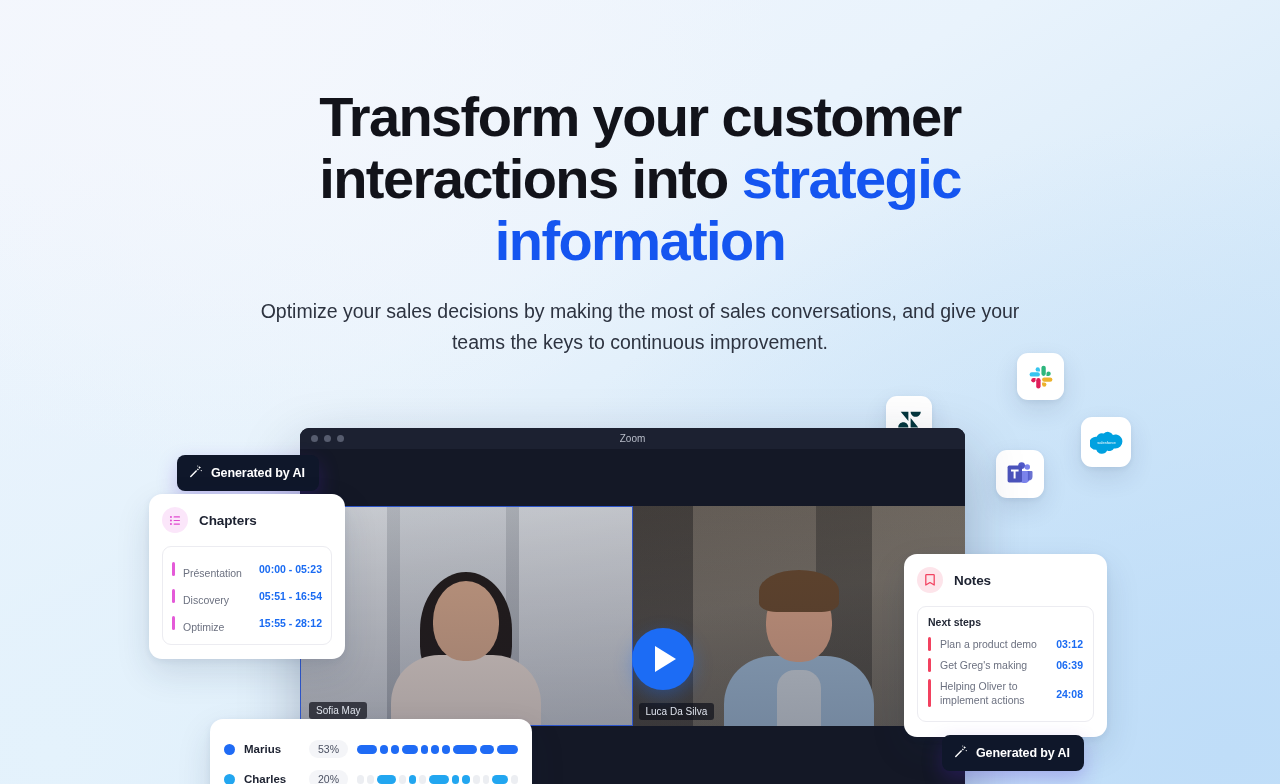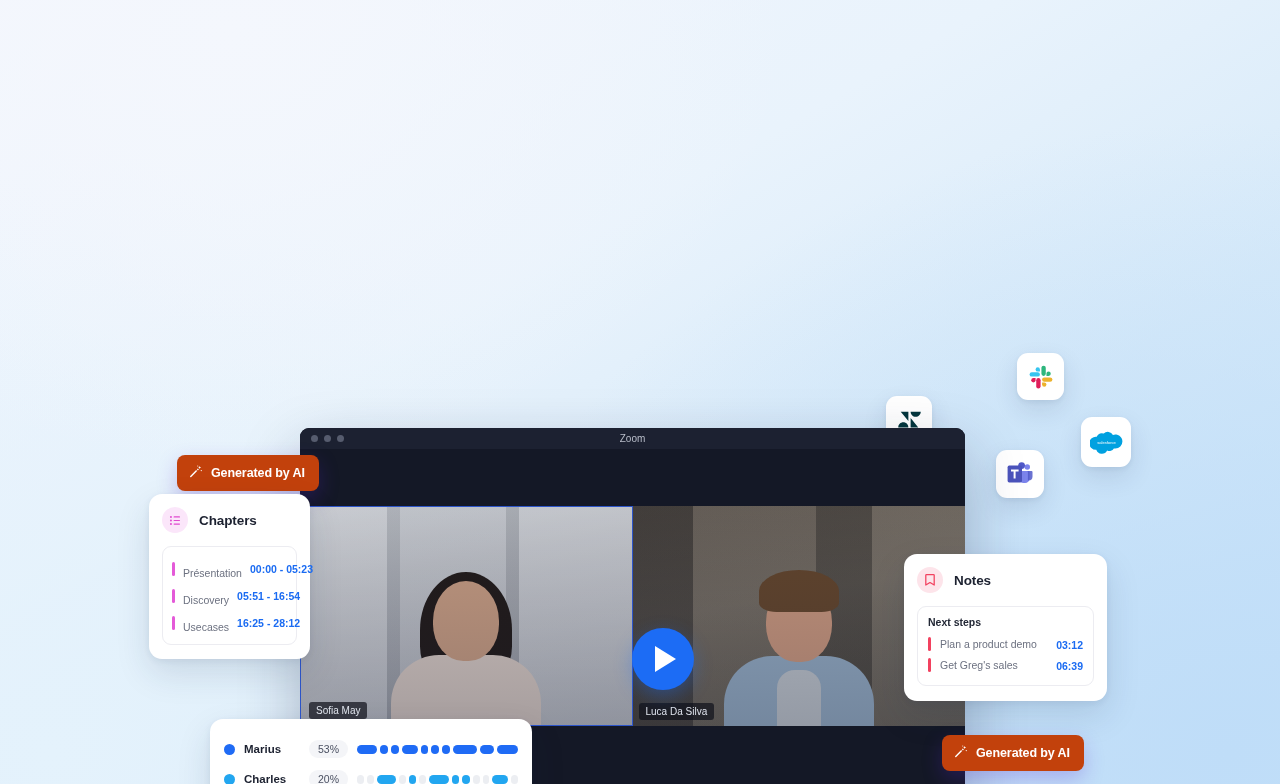--- a/index.html
+++ b/index.html
@@ -108,54 +108,54 @@
   }
   .card-head { display: flex; align-items: center; gap: 11px; }
   .card-icon {
     width: 26px; height: 26px; border-radius: 50%;
     display: flex; align-items: center; justify-content: center; flex: 0 0 auto;
   }
   .card-title { font-size: 13.5px; font-weight: 700; color: #1c2130; letter-spacing: -.1px; }
   .inner-box { border: 1px solid #ececf1; border-radius: 9px; }
 
   
-  #chapters-card { left: 149px; top: 494px; width: 161px; padding: 13px 13px 14px; }
+  #chapters-card { left: 149px; top: 494px; width: 196px; padding: 13px 13px 14px; }
   #chapters-card .card-icon { background: #fbe6fa; }
   #chapters-card .inner-box { margin-top: 13px; padding: 8px 9px; }
   .ch-row { display: flex; align-items: center; gap: 8px; padding: 3px 0; }
   .ch-bar { width: 3px; height: 14px; border-radius: 2px; background: #e45ad8; flex: 0 0 auto; }
   .ch-label { font-size: 10.5px; color: #6c7180; flex: 1; white-space: nowrap; margin-top: 9px; }
   .ch-time { font-size: 10.5px; font-weight: 700; color: #1a6bf2; white-space: nowrap; }
 
   
   #notes-card { left: 904px; top: 554px; width: 203px; padding: 13px 13px 15px; }
   #notes-card .card-icon { background: #fde4ea; }
   #notes-card .inner-box { margin-top: 13px; padding: 9px 10px 10px; }
   .notes-sub { font-size: 10.5px; font-weight: 700; color: #232836; margin-bottom: 5px; }
-  .nt-row { display: flex; align-items: flex-end; gap: 9px; padding: 3.5px 0; }
+  .nt-row { display: flex; align-items: center; gap: 9px; padding: 3.5px 0; }
   .nt-bar { width: 3px; border-radius: 2px; background: #f2415f; flex: 0 0 auto; align-self: stretch; min-height: 14px; }
   .nt-label { font-size: 10.5px; color: #6c7180; line-height: 1.35; flex: 1; }
   .nt-time { font-size: 10.5px; font-weight: 700; color: #1a6bf2; white-space: nowrap; padding-top: 1px; }
 
   
   #talktime-card { left: 210px; top: 719px; width: 322px; padding: 15px 14px 16px; border-radius: 13px; }
   .tt-row { display: flex; align-items: center; gap: 9px; padding: 6px 0; }
   .tt-dot { width: 11px; height: 11px; border-radius: 50%; flex: 0 0 auto; }
   .tt-name { font-size: 11.5px; font-weight: 700; color: #1c2130; width: 56px; }
   .tt-pct {
     font-size: 10.5px; color: #4b5162; background: #f4f5f8;
     border-radius: 20px; padding: 3px 9px; min-width: 34px; text-align: center;
   }
   .tt-track { flex: 1; display: flex; align-items: center; gap: 3px; height: 9px; }
   .tt-seg { height: 9px; border-radius: 5px; }
 
   
   .ai-badge {
     position: absolute; display: inline-flex; align-items: center; gap: 8px;
-    background: #c2410c; color: #fff; border: none; cursor: pointer;
+    background: #0f172a; color: #fff; border: none; cursor: pointer;
     border-radius: 8px; padding: 9px 14px 9px 11px;
     font-size: 12.5px; font-weight: 700; letter-spacing: -.1px;
     box-shadow: 0 8px 20px rgba(90,40,210,.26);
   }
   #ai-badge-top { left: 177px; top: 455px; }
   #ai-badge-bottom { left: 942px; top: 735px; }
 
   
   .logo-chip {
     position: absolute; background: #fff; border-radius: 11px;
@@ -165,20 +165,24 @@
   #logo-slack    { left: 1017px; top: 353px; width: 47px; height: 47px; }
   #logo-zendesk  { left: 886px;  top: 396px; width: 46px; height: 46px; }
   #logo-teams    { left: 996px;  top: 450px; width: 48px; height: 48px; }
   #logo-salesforce { left: 1081px; top: 417px; width: 50px; height: 50px; }
 </style>
 </head>
 <body>
 
 <div class="stage">
 
+  <div class="hero-text">
+    <h1 class="headline"><span>Transform your customer interactions into </span><span class="accent">strategic information</span></h1>
+    <p class="subhead">Optimize your sales decisions by making the most of sales conversations, and give your teams the keys to continuous improvement.</p>
+  </div>
 
   <div class="logo-chip" id="logo-slack">
     <svg width="26" height="26" viewBox="0 0 24 24" aria-hidden="true">
       <path fill="#36c5f0" d="M9 3a2 2 0 1 0 0 4h2V5a2 2 0 0 0-2-2z"></path>
       <path fill="#36c5f0" d="M9 8H3.5a2 2 0 1 0 0 4H9a2 2 0 1 0 0-4z" transform="translate(0 -0.4)"></path>
       <path fill="#2eb67d" d="M21 9a2 2 0 1 0-4 0v2h2a2 2 0 0 0 2-2z"></path>
       <path fill="#2eb67d" d="M16 9V3.5a2 2 0 1 0-4 0V9a2 2 0 1 0 4 0z" transform="translate(0.4 0)"></path>
       <path fill="#ecb22e" d="M15 21a2 2 0 1 0 0-4h-2v2a2 2 0 0 0 2 2z"></path>
       <path fill="#ecb22e" d="M15 16h5.5a2 2 0 1 0 0-4H15a2 2 0 1 0 0 4z" transform="translate(0 0.4)"></path>
       <path fill="#e01e5a" d="M3 15a2 2 0 1 0 4 0v-2H5a2 2 0 0 0-2 2z"></path>
@@ -290,22 +294,22 @@
         <span class="ch-label">Présentation</span>
         <span class="ch-time">00:00 - 05:23</span>
       </div>
       <div class="ch-row">
         <span class="ch-bar"></span>
         <span class="ch-label">Discovery</span>
         <span class="ch-time">05:51 - 16:54</span>
       </div>
       <div class="ch-row">
         <span class="ch-bar"></span>
-        <span class="ch-label">Usecases</span>
-        <span class="ch-time">16:25 - 28:12</span>
+        <span class="ch-label">Optimize</span>
+        <span class="ch-time">15:55 - 28:12</span>
       </div>
     </div>
   </div>
 
   <div class="card" id="notes-card">
     <div class="card-head">
       <span class="card-icon">
         <svg width="12" height="14" viewBox="0 0 16 20" aria-hidden="true">
           <path d="M3 2.2h10a1 1 0 0 1 1 1v14l-6-3.6-6 3.6v-14a1 1 0 0 1 1-1z" fill="none" stroke="#f2415f" stroke-width="1.8" stroke-linejoin="round"></path>
         </svg>
@@ -314,22 +318,27 @@
     </div>
     <div class="inner-box">
       <div class="notes-sub">Next steps</div>
       <div class="nt-row">
         <span class="nt-bar"></span>
         <span class="nt-label">Plan a product demo</span>
         <span class="nt-time">03:12</span>
       </div>
       <div class="nt-row">
         <span class="nt-bar"></span>
-        <span class="nt-label">Get Greg's sales</span>
+        <span class="nt-label">Get Greg's making</span>
         <span class="nt-time">06:39</span>
+      </div>
+      <div class="nt-row">
+        <span class="nt-bar"></span>
+        <span class="nt-label">Helping Oliver to implement actions</span>
+        <span class="nt-time">24:08</span>
       </div>
     </div>
   </div>
 
   <div class="card" id="talktime-card">
     <div class="tt-row">
       <span class="tt-dot" style="background:#1f6bf5"></span>
       <span class="tt-name">Marius</span>
       <span class="tt-pct">53%</span>
       <span class="tt-track">

